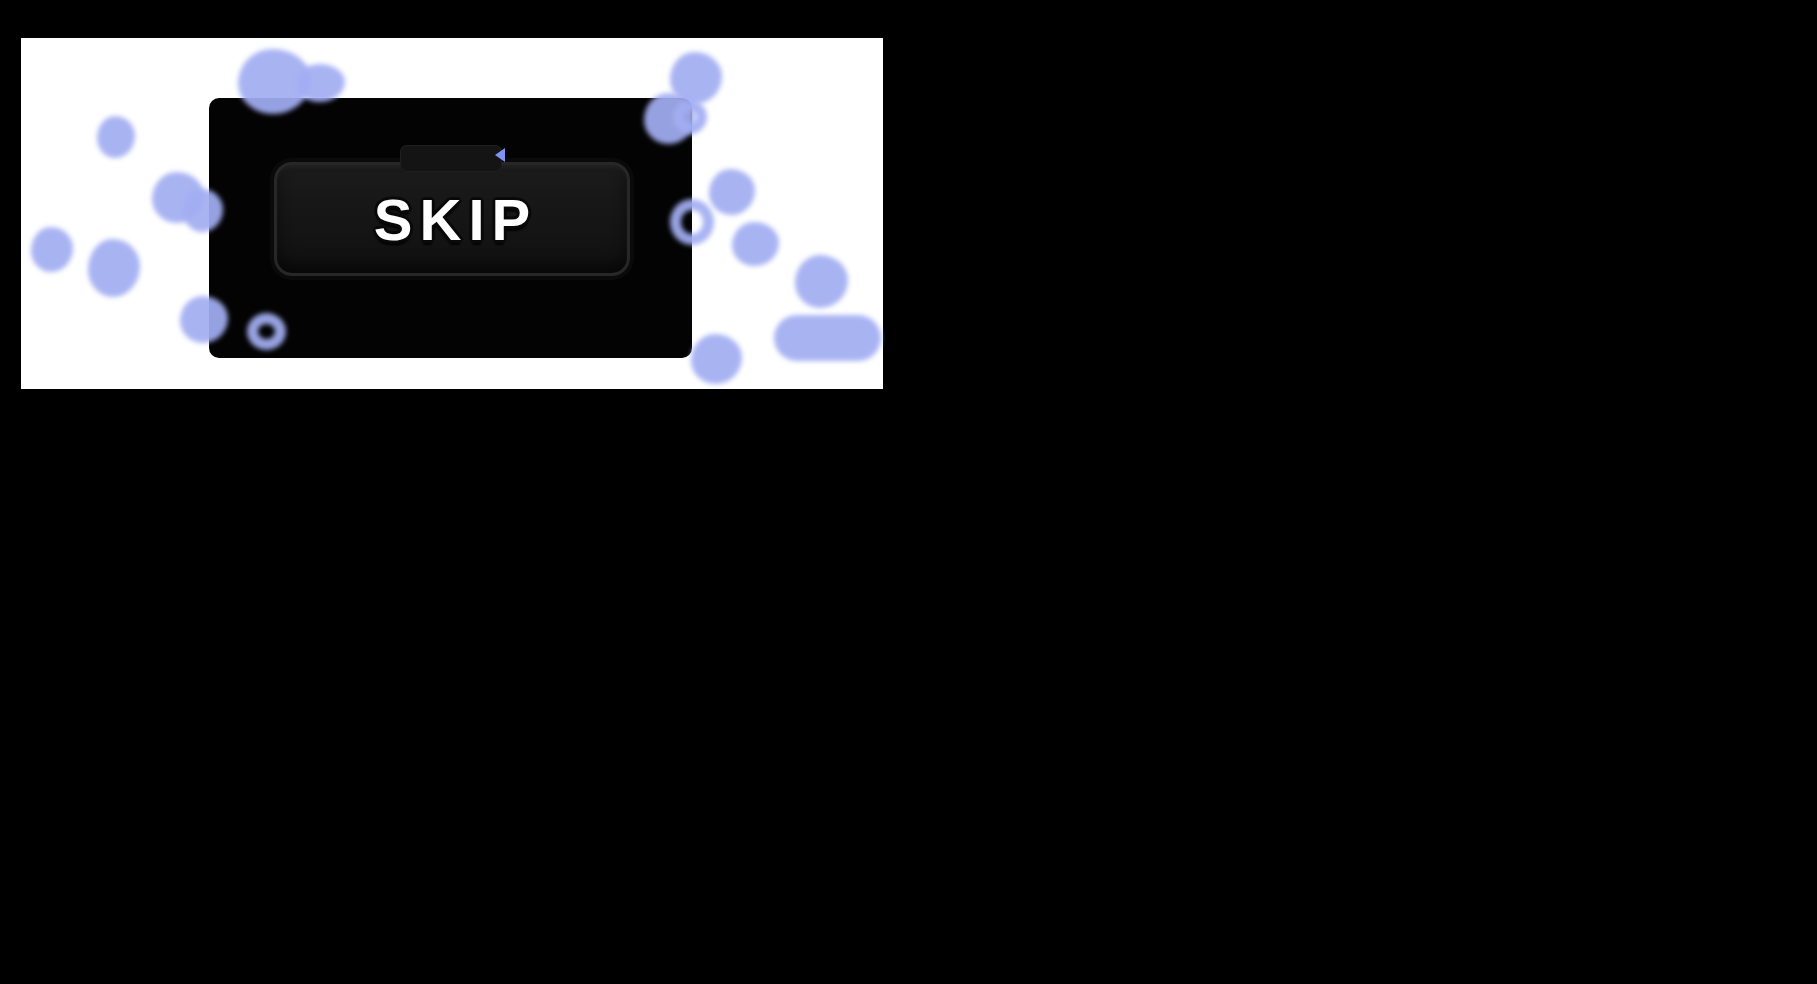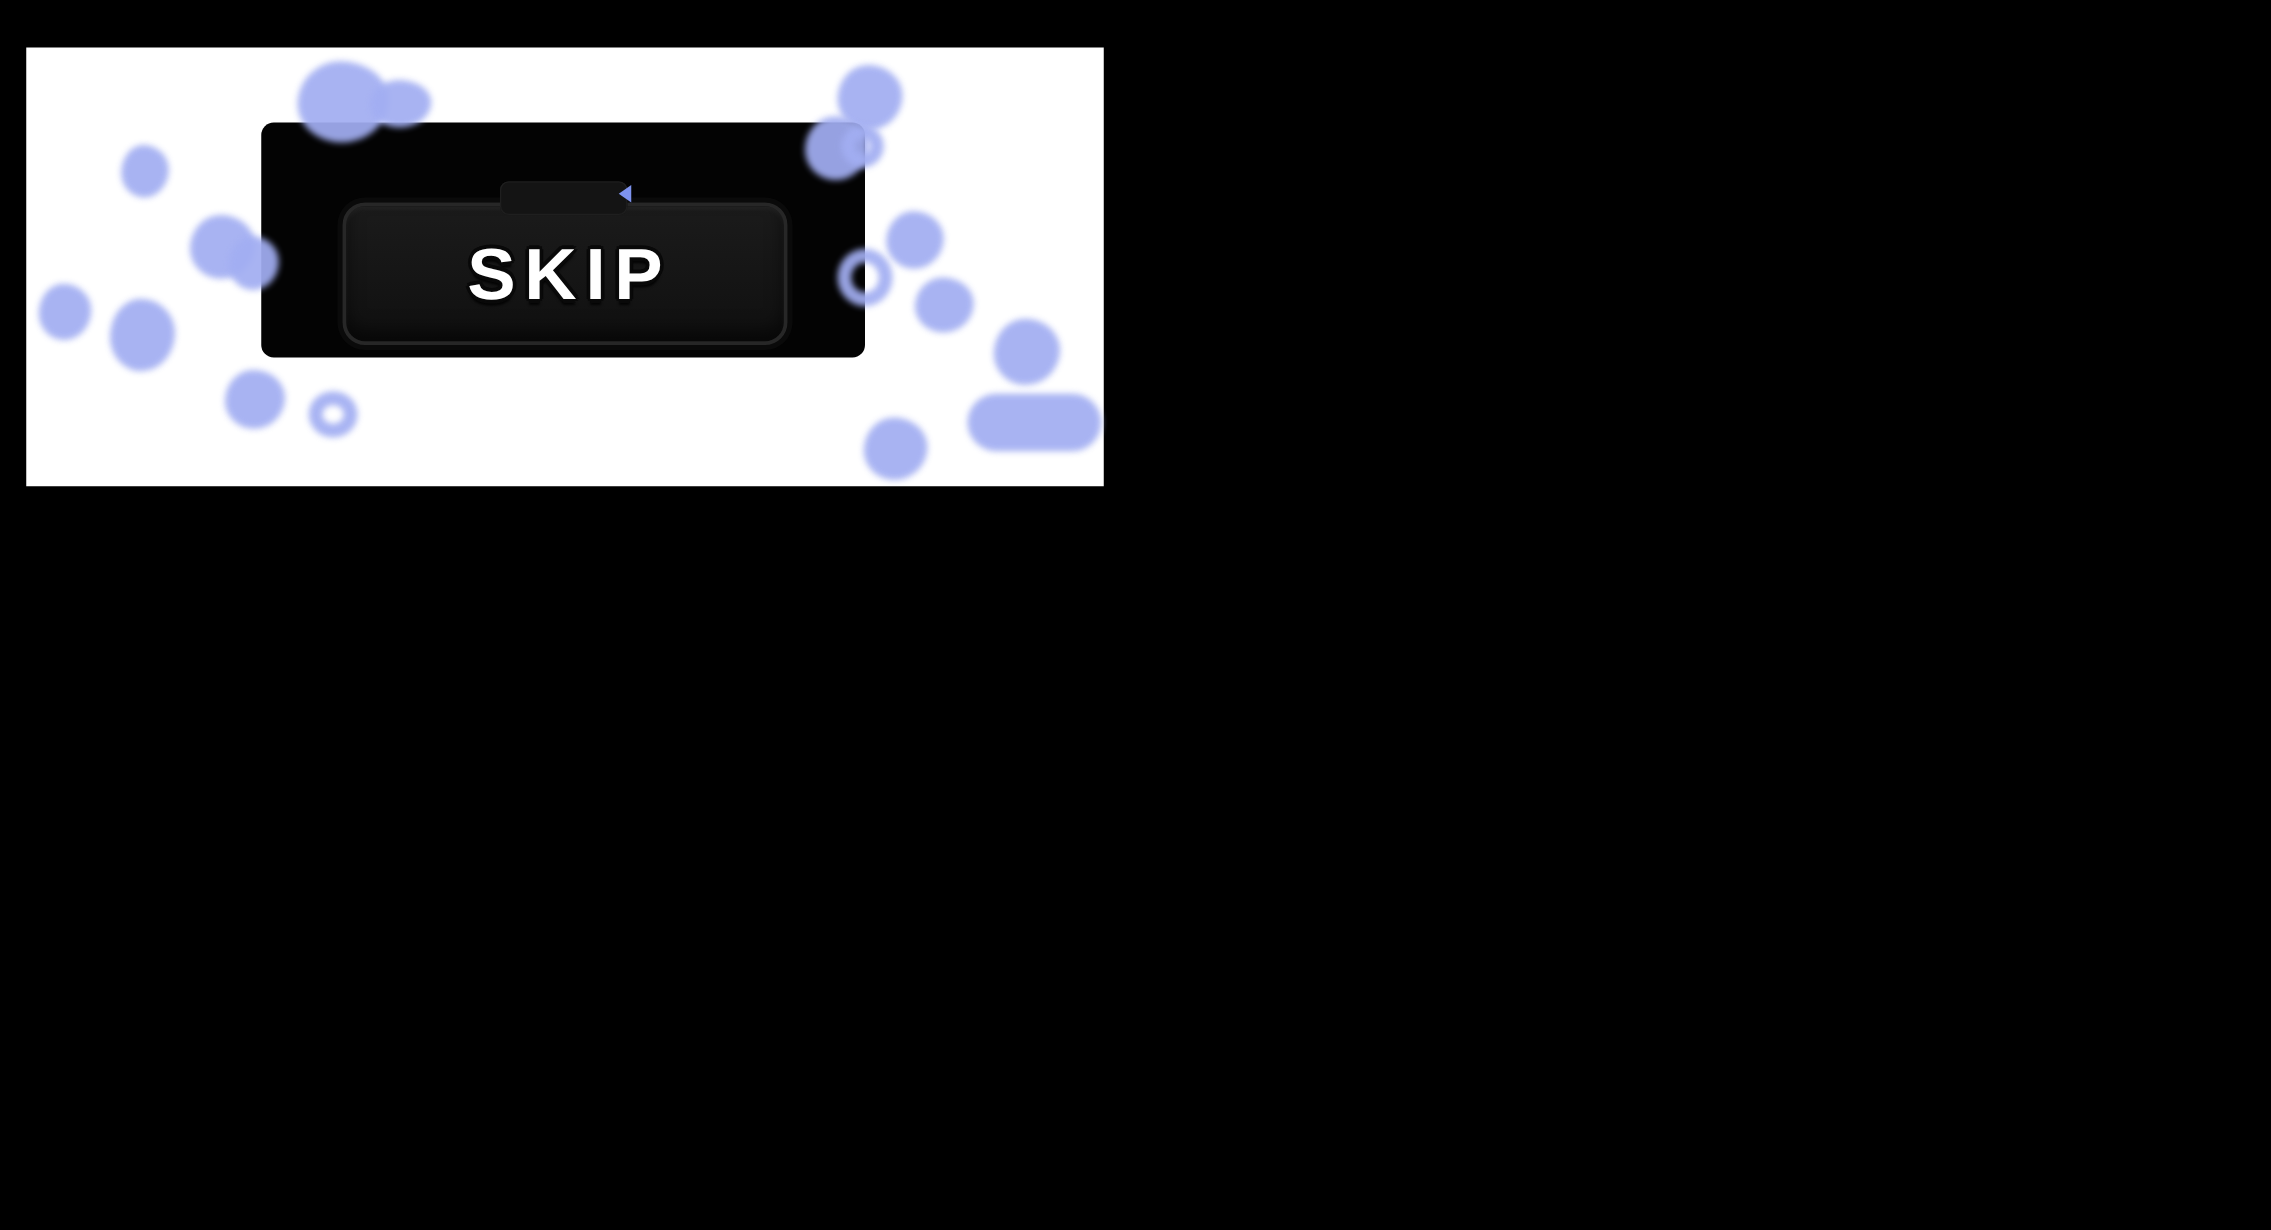--- a/index.html
+++ b/index.html
@@ -14,21 +14,21 @@
     width: 1817px; height: 984px;
     background: #000;
   }
   .panel {
     position: absolute; left: 21px; top: 38px;
     width: 862px; height: 351px;
     background: #ffffff;
   }
   .shot {
     position: absolute; left: 188px; top: 60px;
-    width: 483px; height: 188px;
+    width: 483px; height: 260px;
     background: #030303;
     border-radius: 10px;
   }
   .banner {
     position: absolute; left: 191px; top: 47px;
     width: 102px; height: 27px;
     background: #141414;
     border-radius: 7px;
     box-shadow: inset 0 0 0 1px #1f1f1f;
     z-index: 3;

